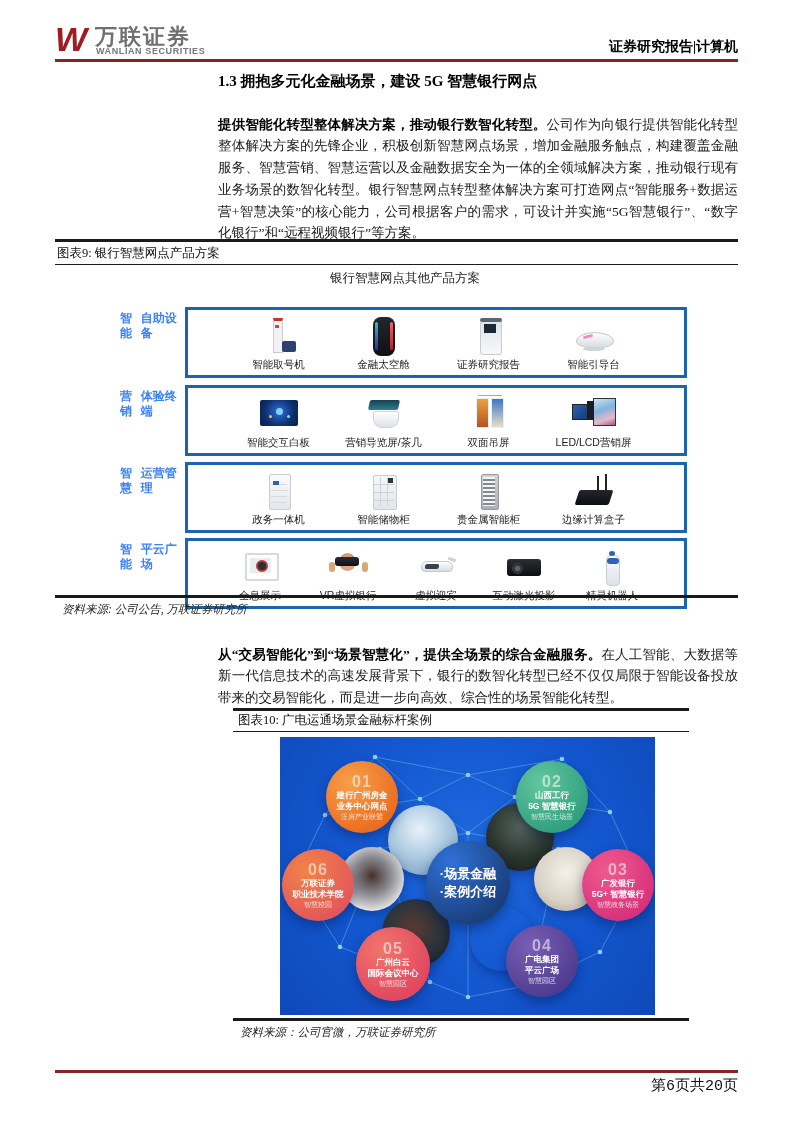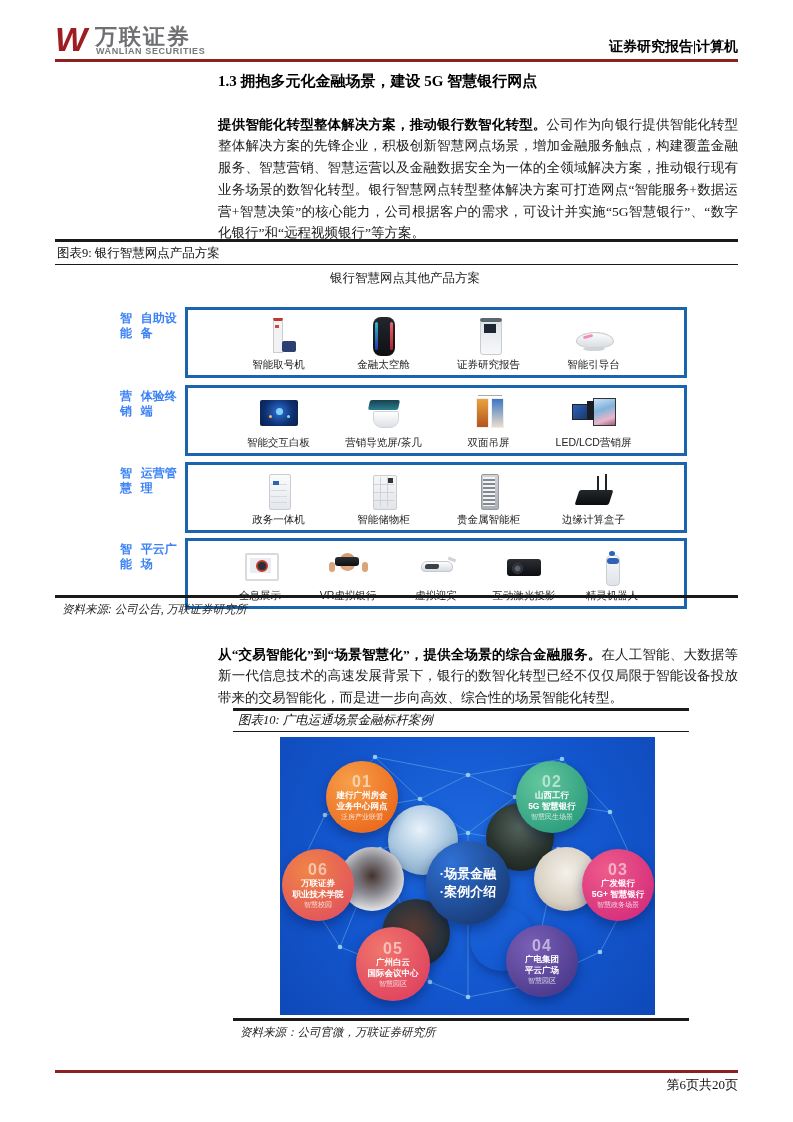--- a/index.html
+++ b/index.html
@@ -115,21 +115,21 @@
   .ccenter .ct{font-size:13px;font-weight:bold;line-height:18px;color:#fff;text-align:left;}
   .ph-showroom{background:radial-gradient(circle at 45% 35%,#e8f2fa 0%,#aecbe2 45%,#6f93b5 100%);}
   .ph-darkhall{background:radial-gradient(circle at 50% 35%,#55645e 0%,#2b352f 55%,#161c18 100%);}
   .ph-arch{background:radial-gradient(circle at 50% 45%,#44322e 0%,#8d8c92 40%,#e8e8ea 75%);}
   .ph-whitehall{background:radial-gradient(circle at 50% 40%,#f4f1ea 0%,#d8d1c4 60%,#a89e8e 100%);}
   .ph-aerial{background:radial-gradient(circle at 45% 45%,#5c3b31 0%,#2a333c 55%,#10151a 100%);}
   .ph-skyline{background:linear-gradient(180deg,#8aa3bf 0%,#5f7countryside 0%,#5f7891 55%,#3a4c60 100%);}
 
   
   .ftr-line{position:absolute;left:55px;top:1070px;width:683px;height:3px;background:#8c2121;}
-  .ftr-text{position:absolute;left:55px;top:1076px;width:683px;text-align:right;font-size:13px;color:#111;}
+  .ftr-text{position:absolute;left:55px;top:1076px;width:683px;text-align:right;font-size:15px;color:#111;font-family:Liberation Mono, monospace;}
 </style>
 </head>
 <body>
 
 <div class="page">
 
   <div class="logo-w">W</div>
   <div class="logo-cn">万联证券</div>
   <div class="logo-en">WANLIAN SECURITIES</div>
   <div class="hdr-right">证券研究报告|计算机</div>
@@ -283,21 +283,21 @@
       </div>
     </div>
   </div>
 
   <div class="rule" style="left:55px;top:595px;width:683px;height:3px;"></div>
   <div class="src" style="left:62px;top:602px;">资料来源: 公司公告, 万联证券研究所</div>
 
   <p class="para p2"><b>从“交易智能化”到“场景智慧化”，提供全场景的综合金融服务。</b><span>在人工智能、大数据等新一代信息技术的高速发展背景下，银行的数智化转型已经不仅仅局限于智能设备投放带来的交易智能化，而是进一步向高效、综合性的场景智能化转型。</span></p>
 
   <div class="rule" style="left:233px;top:708px;width:456px;height:2.5px;"></div>
-  <div class="figcap" style="left:238px;top:712px;font-style:italic;">图表10: 广电运通场景金融标杆案例</div>
+  <div class="figcap" style="left:238px;top:712px;">图表10: 广电运通场景金融标杆案例</div>
   <div class="rule" style="left:233px;top:731px;width:456px;height:1px;"></div>
 
   <div class="f10img">
     <svg class="mesh" width="375" height="278" viewBox="0 0 375 278">
       <g stroke="#79c2ee" stroke-width="1" opacity="0.45">
         <path d="M95,20 L188,38 L282,22 M95,20 L45,78 M95,20 L140,62 M188,38 L140,62 M188,38 L235,60 M282,22 L235,60 M282,22 L330,75 M45,78 L140,62 M140,62 L188,96 M235,60 L188,96 M235,60 L330,75 M330,75 L360,140 M45,78 L15,140 M15,140 L60,210 M15,140 L100,112 M100,112 L188,96 M188,96 L278,112 M278,112 L360,140 M360,140 L320,215 M60,210 L150,245 M150,245 L188,260 L250,248 M250,248 L320,215 M60,210 L100,112 M150,245 L100,112 M250,248 L278,112 M188,96 L188,260" fill="none"></path>
       </g>
       <g fill="#9bd7f7" opacity="0.9">
         <circle cx="95" cy="20" r="2.3"></circle>
           <circle cx="188" cy="38" r="2.3"></circle>

